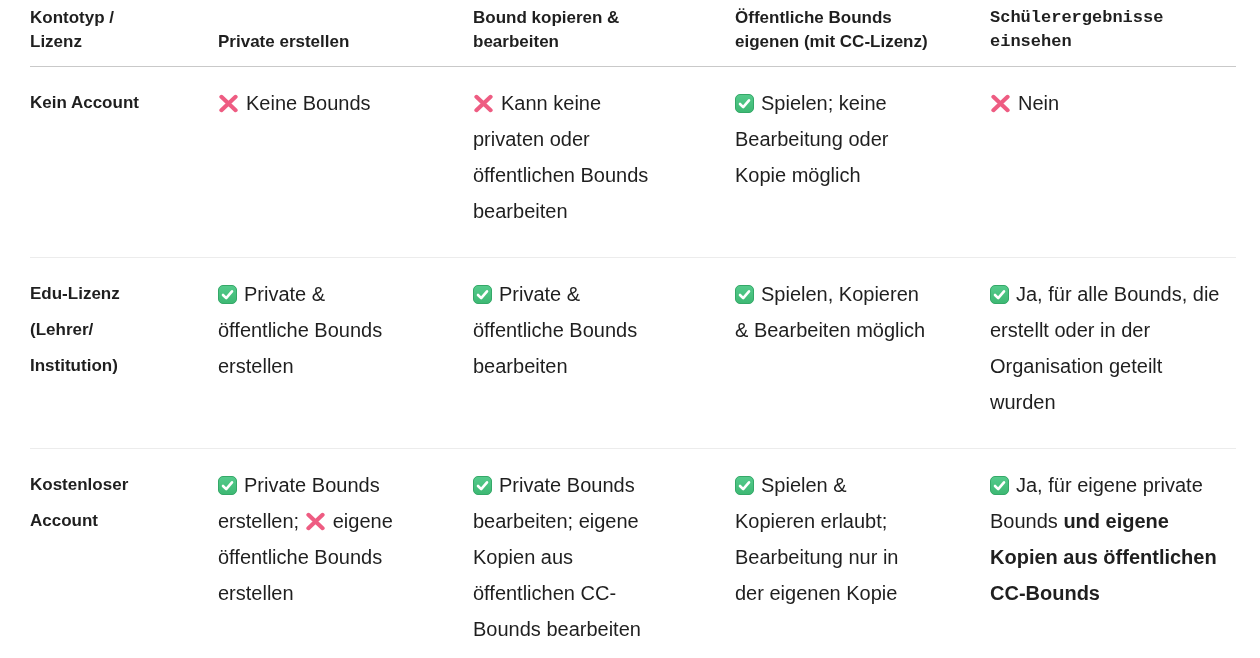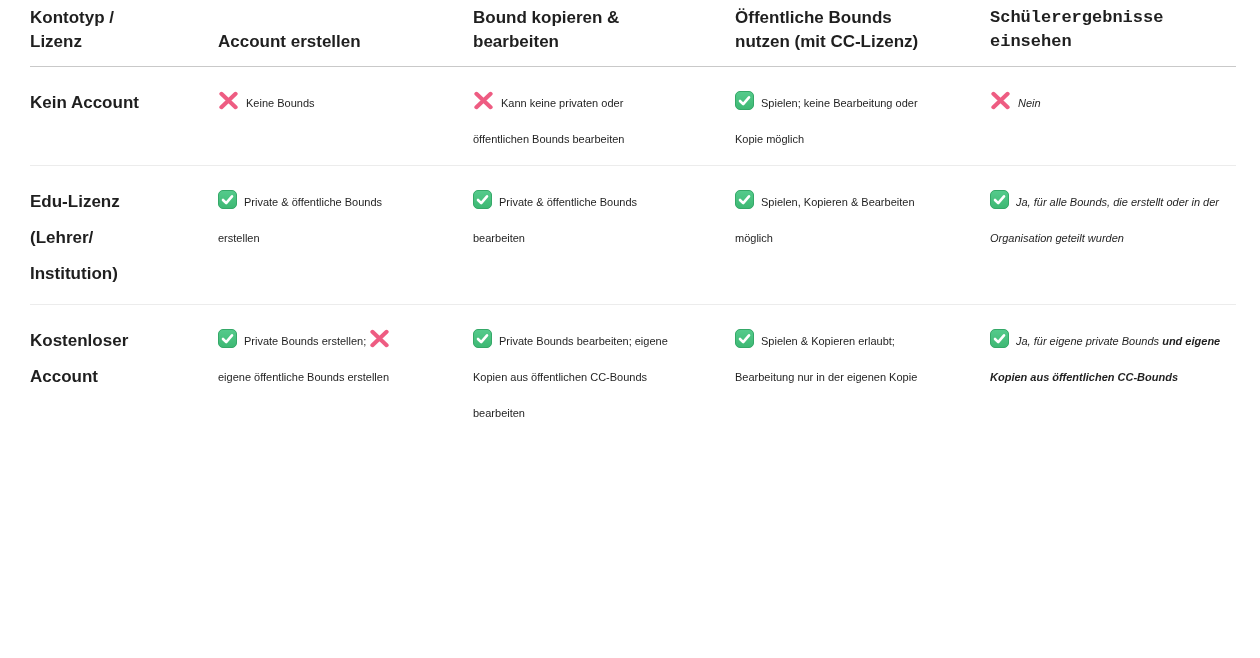--- a/index.html
+++ b/index.html
@@ -35,26 +35,26 @@
   tbody th {
     text-align: left;
     vertical-align: top;
     font-size: 17px;
     line-height: 36px;
     font-weight: 700;
     padding: 18px 56px 12px 0;
   }
   tbody td {
     vertical-align: top;
-    font-size: 11px;
+    font-size: 20px;
     line-height: 36px;
     font-weight: 400;
-    padding: 18px 60px 8px 0;
-  }
-  tbody td:last-child { padding-right: 10px; font-style: italic; }
+    padding: 18px 60px 28px 0;
+  }
+  tbody td:last-child { padding-right: 10px; }
   tbody tr { border-bottom: 1px solid #ececec; margin-top: 16px; }
   tbody tr:last-child { border-bottom: none; }
   .bold { font-weight: 700; }
   .icon {
     display: inline-block;
     vertical-align: -3px;
     margin-right: 7px;
     line-height: 0;
   }
   .icon svg { display: inline-block; }
@@ -67,23 +67,23 @@
     <colgroup>
       <col style="width:188px">
         <col style="width:255px">
         <col style="width:262px">
         <col style="width:255px">
         <col style="width:246px">
     </colgroup>
     <thead>
       <tr>
         <th><span>Kontotyp / Lizenz</span></th>
-        <th><span>Account erstellen</span></th>
+        <th><span>Private erstellen</span></th>
         <th><span>Bound kopieren &amp; bearbeiten</span></th>
-        <th><span>Öffentliche Bounds nutzen (mit CC-Lizenz)</span></th>
+        <th><span>Öffentliche Bounds eigenen (mit CC-Lizenz)</span></th>
         <th><span>Schülerergebnisse einsehen</span></th>
       </tr>
     </thead>
     <tbody id="table-body">
         <tr>
           <th scope="row">Kein Account</th>
           <td><span class="icon">
   <svg width="21" height="19" viewBox="0 0 21 19" xmlns="http://www.w3.org/2000/svg">
     <path d="M3.4 2.8 L17.6 16.2 M17.6 2.8 L3.4 16.2" stroke="#EE5C82" stroke-width="4.1" fill="none" stroke-linecap="round"></path>
   </svg>

